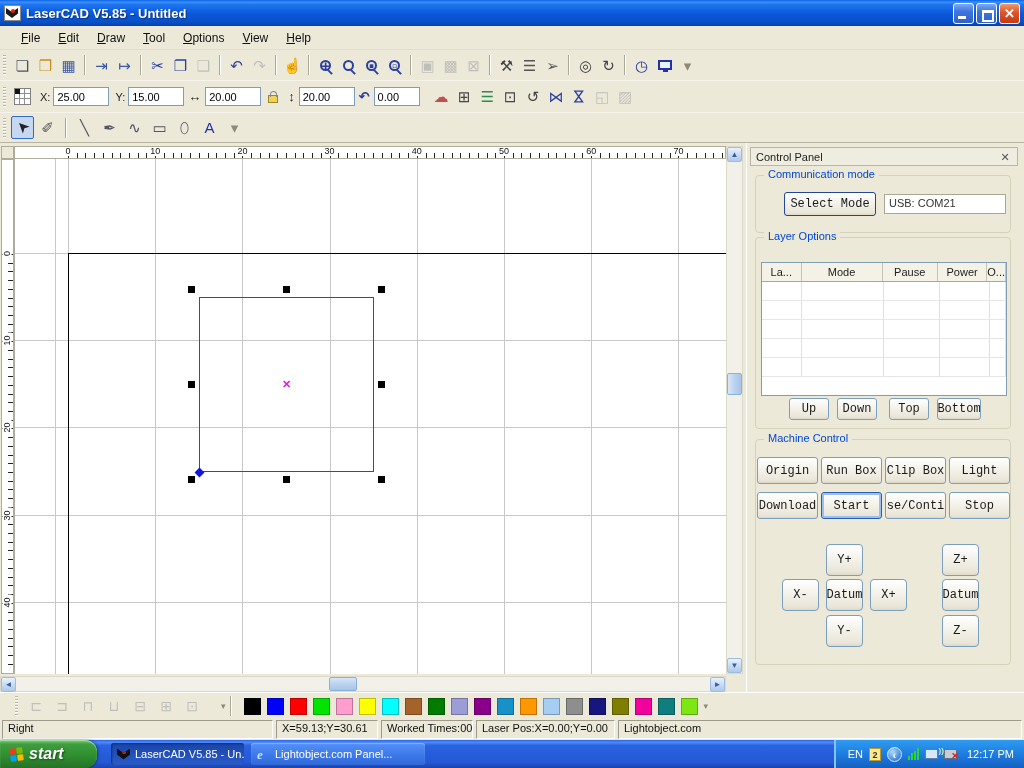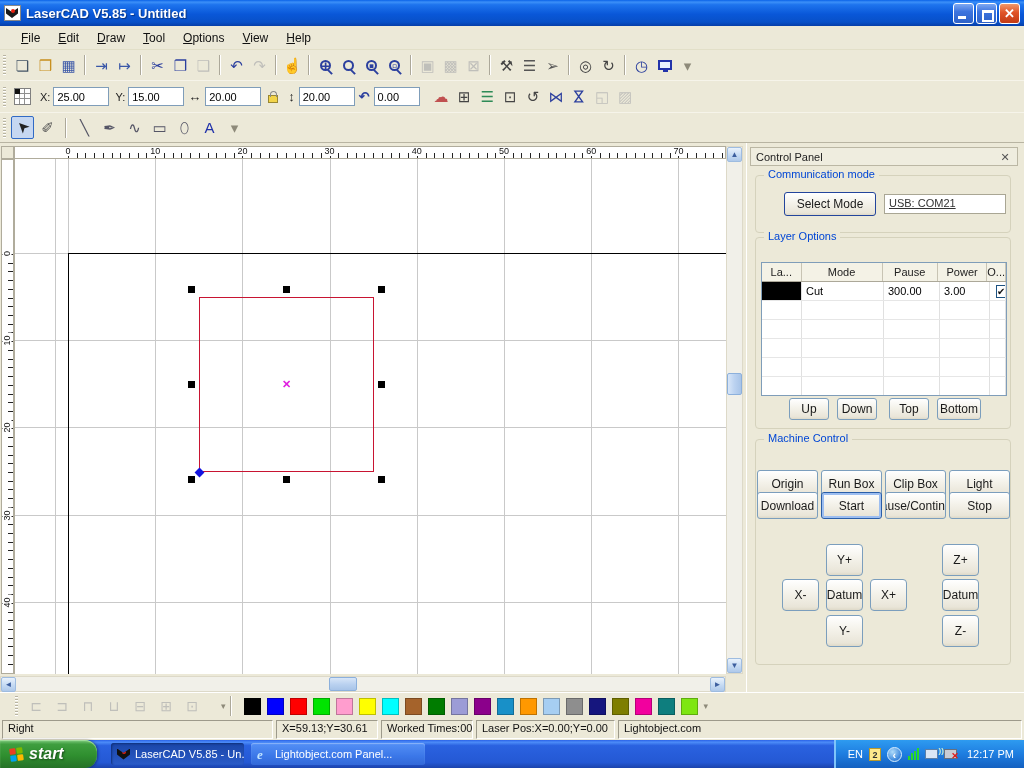--- a/index.html
+++ b/index.html
@@ -124,46 +124,46 @@
   .cp-close { margin-left:auto; width:14px; height:14px; color:#555; font-size:11px; line-height:14px; text-align:center; }
   .groupbox { position:absolute; border:1px solid #D5D2BC; border-radius:4px; }
   .gb-label { position:absolute; top:-8px; left:8px; background:#ECE9D8; padding:0 4px; color:#0046D5; font-size:11px; }
   #gb-comm { left:8px; top:32px; width:256px; height:58px; }
   #gb-layer { left:8px; top:94px; width:256px; height:192px; }
   #gb-machine { left:8px; top:296px; width:256px; height:226px; }
 
   .xp-btn { display:flex; align-items:center; justify-content:center; overflow:hidden; white-space:nowrap;
     background:linear-gradient(to bottom,#FFFFFF,#F4F2EA 45%,#E9E5D8 90%,#DED9C8);
     border:1px solid #7B9EBD; border-radius:3px; font-size:12px; color:#1a1a1a;
-    font-family:Liberation Sans, sans-serif; }
+    font-family:Liberation Mono, monospace; }
   .btn-default { border-color:#23459C; }
   .btn-focus { border-color:#2A5EA8; box-shadow:inset 0 0 0 2px #9DBEF0; }
 
   #select-mode-btn { position:absolute; left:28px; top:16px; width:92px; height:24px; }
   #mode-value { position:absolute; left:128px; top:18px; width:122px; height:20px; background:#fff;
-    border:1px solid #A9A694; padding:2px 4px; font-size:11px; color:#333;text-decoration:underline; }
+    border:1px solid #A9A694; padding:2px 4px; font-size:11px; color:#333; }
 
   .layer-table { position:absolute; left:5px; top:24px; width:246px; height:134px; background:#fff;
     border:1px solid #7F9DB9; overflow:hidden; font-size:11px; }
   .lt-head { display:flex; height:19px; background:#F4F2E6; border-bottom:1px solid #ACA899; }
   .lt-hc { border-right:1px solid #C8C4B4; display:flex; align-items:center; justify-content:center; color:#222; }
   .lt-row { display:flex; height:19px; border-bottom:1px solid #E6E6E6; }
   .lt-c { border-right:1px solid #E0E0E0; display:flex; align-items:center; padding:0 4px; overflow:hidden; }
   .c0 { width:40px; } .c1 { width:82px; } .c2 { width:56px; } .c3 { width:50px; } .c4 { flex:1; }
   .layer-swatch { width:100%; height:100%; }
   .lt-c.c0 { padding:0; }
   .cbx { width:13px; height:13px; background:#fff; border:1px solid #1C5180; font-size:10px; line-height:12px;
     text-align:center; color:#111; margin-left:2px; }
   .layer-btns { position:absolute; left:0; top:160px; width:100%; display:flex; }
   .layer-btns .xp-btn { width:40px; height:22px; position:absolute; }
   #btn-up { left:33px; } #btn-down { left:81px; } #btn-top { left:133px; } #btn-bottom { left:181px; width:44px; }
 
   .mc-row { position:absolute; left:1px; width:254px; display:flex; gap:3px; }
   .mc-row .xp-btn { width:61px; height:27px; }
-  #mc-row1 { top:30px; } #mc-row2 { top:52px; }
+  #mc-row1 { top:17px; } #mc-row2 { top:52px; }
   .jog { position:absolute; width:37px; height:32px; border-radius:4px; font-size:12px; }
   #jog-yplus { left:70px; top:104px; } #jog-xminus { left:26px; top:139px; }
   #jog-datum-xy { left:70px; top:139px; } #jog-xplus { left:114px; top:139px; }
   #jog-yminus { left:70px; top:175px; }
   #jog-zplus { left:186px; top:104px; } #jog-datum-z { left:186px; top:139px; } #jog-zminus { left:186px; top:175px; }
 
   
   .palette-row { position:absolute; left:0; top:692px; width:1024px; height:27px; background:#ECE9D8;
     border-top:1px solid #fff; display:flex; align-items:center; padding-left:12px; }
   #alignbar { display:flex; align-items:center; margin-right:10px; }
@@ -490,31 +490,20 @@
       <div class="layer-table">
         <div class="lt-head" id="layer-thead">
             <div class="lt-hc c0">La...</div>
             <div class="lt-hc c1">Mode</div>
             <div class="lt-hc c2">Pause</div>
             <div class="lt-hc c3">Power</div>
             <div class="lt-hc c4">O...</div>
           </div>
         <div id="layer-tbody">
             <div class="lt-row">
-              <div class="lt-c c0">
-                <div class="layer-swatch" style="background: rgb(0, 0, 0);"></div>
-              </div>
-              <div class="lt-c c1">Cut</div>
-              <div class="lt-c c2">300.00</div>
-              <div class="lt-c c3">3.00</div>
-              <div class="lt-c c4">
-                <div class="cbx">✔</div>
-              </div>
-            </div>
-            <div class="lt-row">
               <div class="lt-c c0"></div>
               <div class="lt-c c1"></div>
               <div class="lt-c c2"></div>
               <div class="lt-c c3"></div>
               <div class="lt-c c4"></div>
             </div>
             <div class="lt-row">
               <div class="lt-c c0"></div>
               <div class="lt-c c1"></div>
               <div class="lt-c c2"></div>

